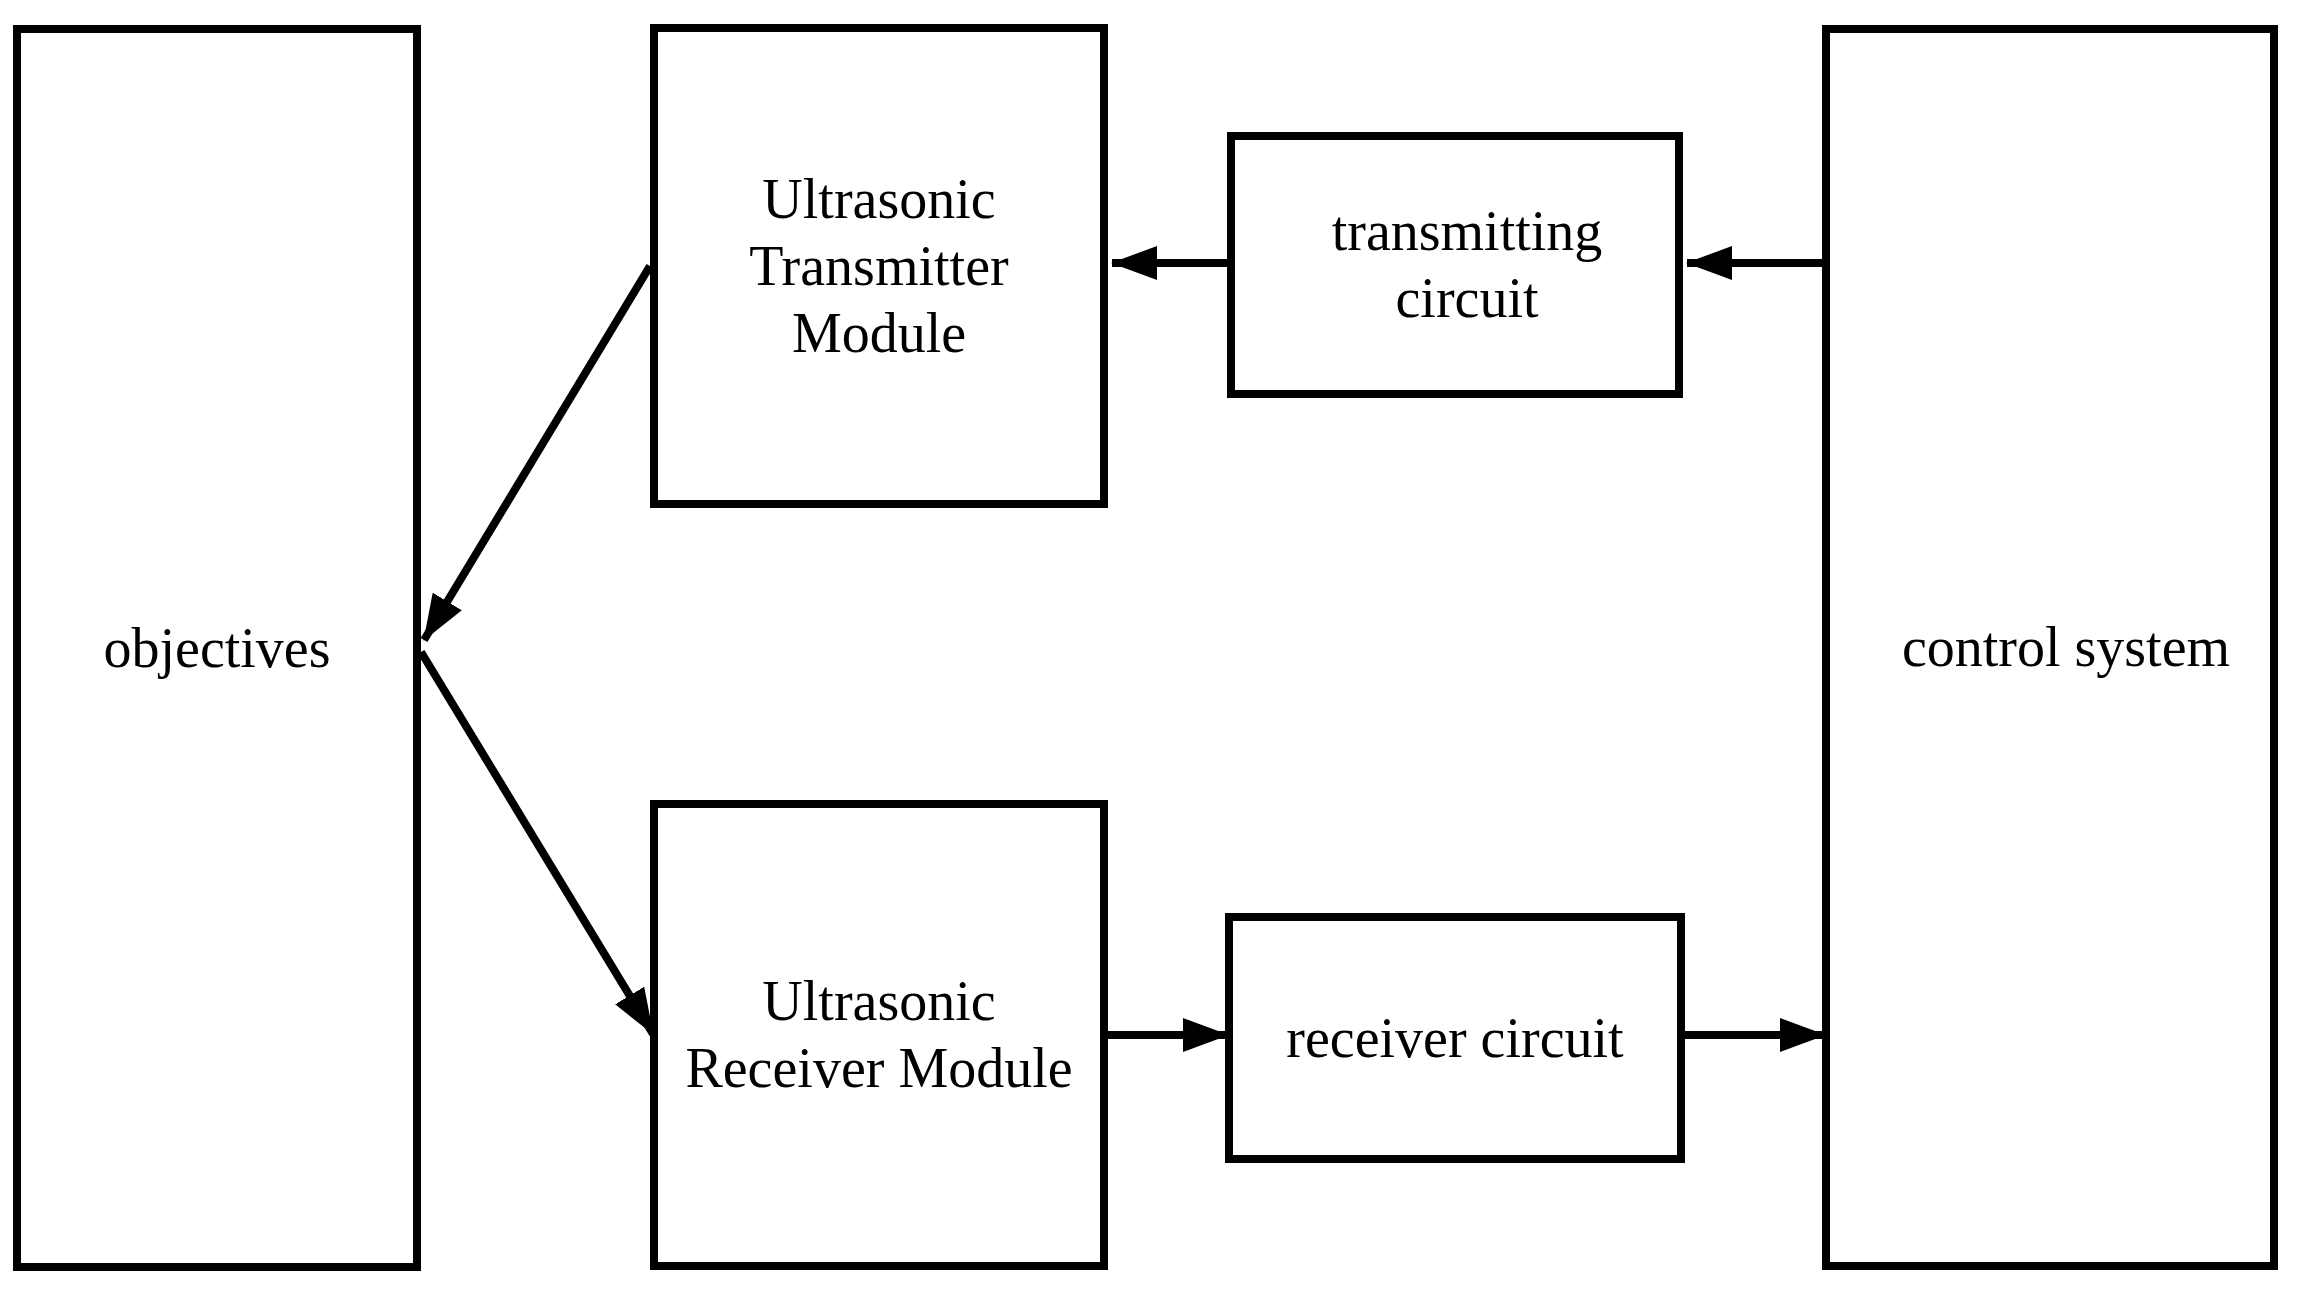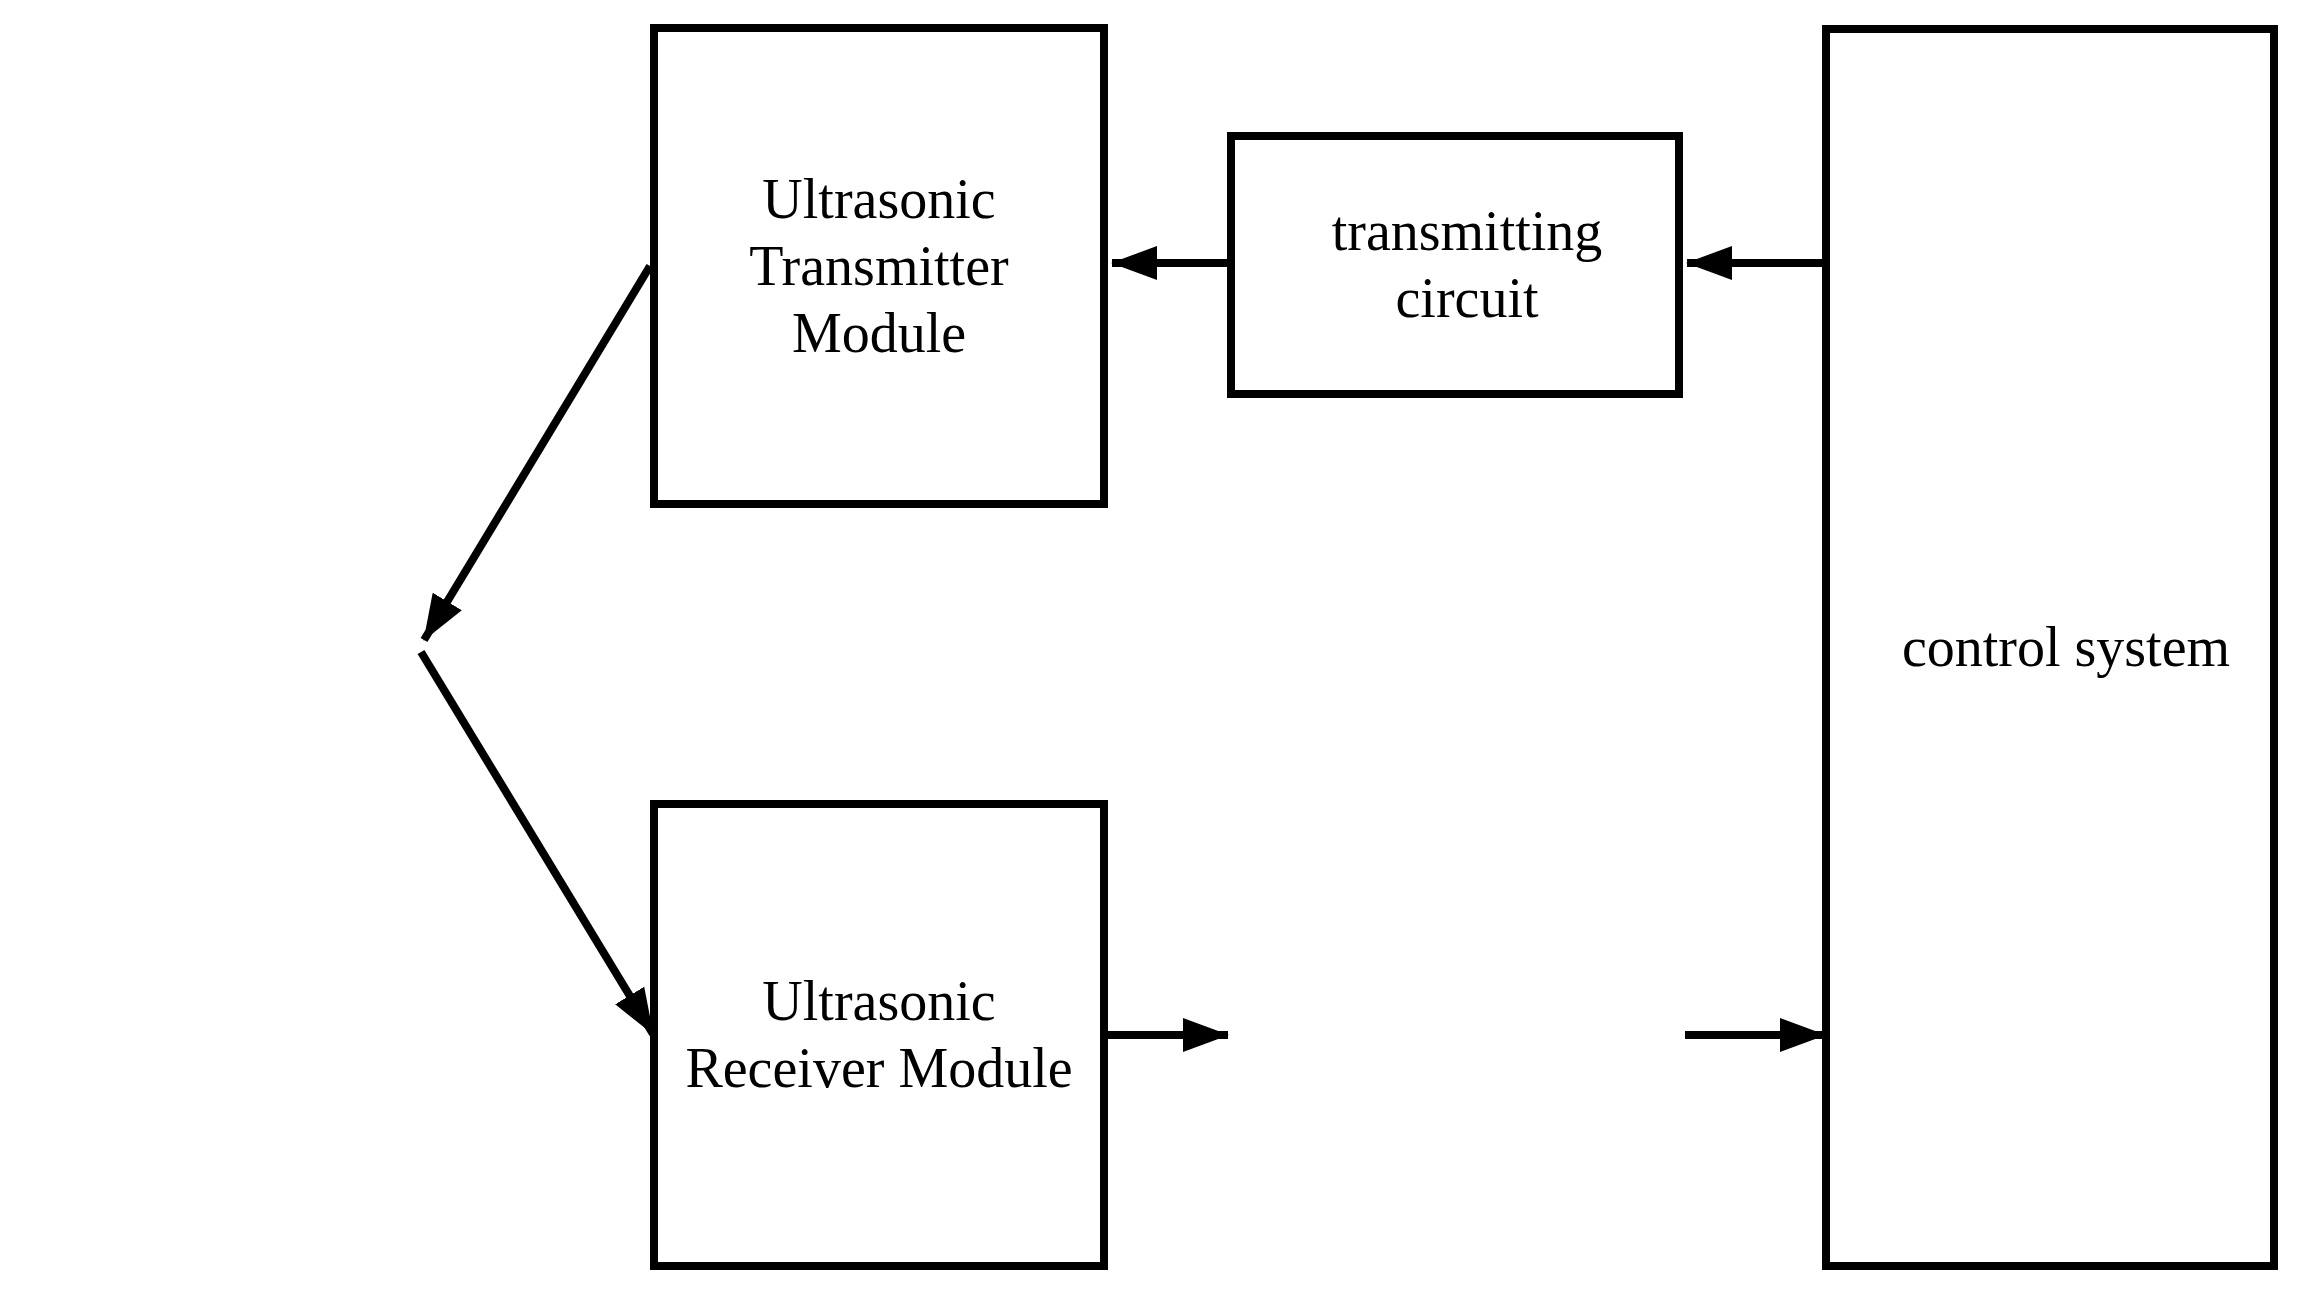--- a/index.html
+++ b/index.html
@@ -44,20 +44,23 @@
     width: 2298px;
     height: 1294px;
     pointer-events: none;
   }
 </style>
 </head>
 <body>
 
 <div class="canvas">
 
+  <div class="box box-objectives">
+    <span class="label">objectives</span>
+  </div>
 
   <div class="box box-transmitter-module">
     <span class="label">Ultrasonic
 Transmitter
 Module</span>
   </div>
 
   <div class="box box-transmitting-circuit">
     <span class="label">transmitting
 circuit</span>
@@ -65,20 +68,23 @@
 
   <div class="box box-control-system">
     <span class="label">control system</span>
   </div>
 
   <div class="box box-receiver-module">
     <span class="label">Ultrasonic
 Receiver Module</span>
   </div>
 
+  <div class="box box-receiver-circuit">
+    <span class="label">receiver circuit</span>
+  </div>
 
   <svg class="arrow-layer" width="2298" height="1294" viewBox="0 0 2298 1294" xmlns="http://www.w3.org/2000/svg">
     <defs>
       <marker id="arrowhead" markerUnits="userSpaceOnUse" markerWidth="46" markerHeight="34" refX="45" refY="17" orient="auto">
         <path d="M0,0 L46,17 L0,34 Z" fill="#000000"></path>
       </marker>
     </defs>
     <line x1="1822" y1="263" x2="1687" y2="263" stroke="#000000" stroke-width="8" marker-end="url(#arrowhead)"></line>
     <line x1="1227" y1="263" x2="1112" y2="263" stroke="#000000" stroke-width="8" marker-end="url(#arrowhead)"></line>
     <line x1="650" y1="266" x2="424" y2="640" stroke="#000000" stroke-width="8" marker-end="url(#arrowhead)"></line>

